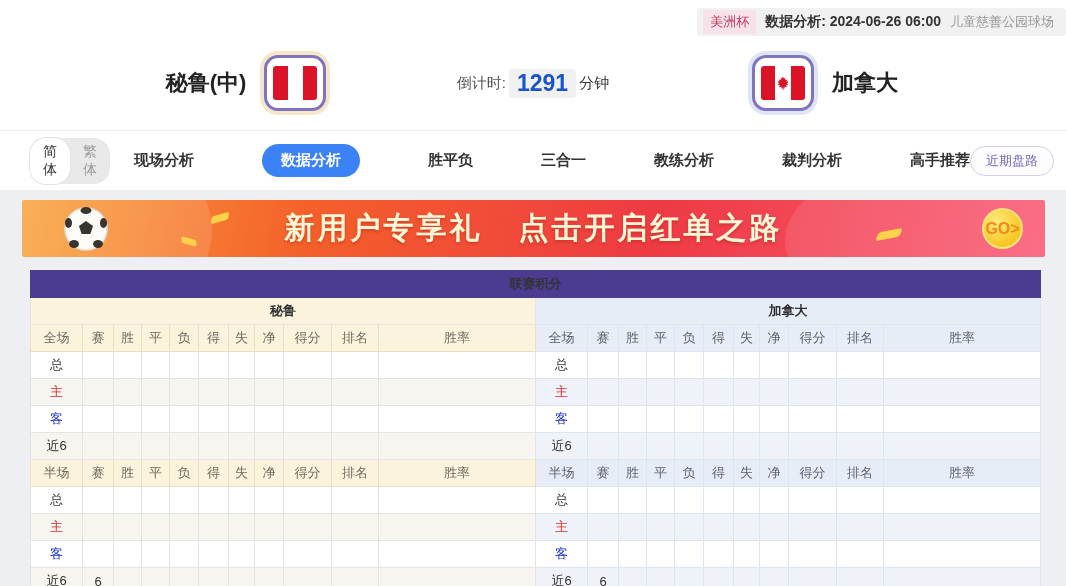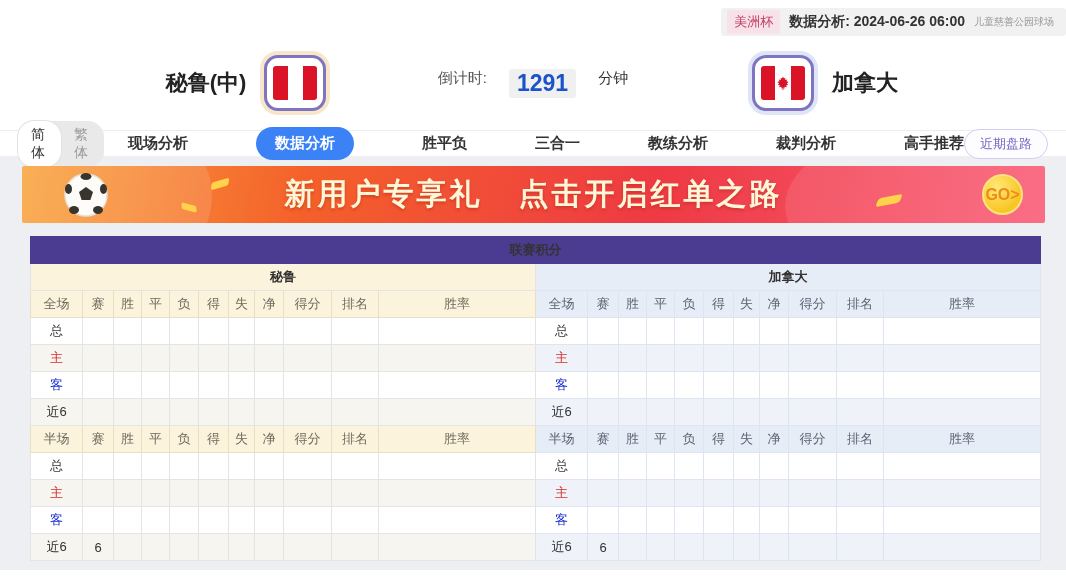--- a/index.html
+++ b/index.html
@@ -5,46 +5,46 @@
   * { margin:0; padding:0; box-sizing:border-box; }
   html,body { width:1066px; height:586px; overflow:hidden; background:#fff;
     font-family:"Liberation Sans","DejaVu Sans",sans-serif; }
 
   
   .topbar { padding-top:8px; height:36px; display:flex; justify-content:flex-end; }
   .topbar-pill { display:inline-flex; align-items:center; gap:9px; background:#f1f1f1;
     padding:3px 12px 3px 6px; border-radius:3px; }
   .league-tag { background:#f7e2ea; color:#c23a60; font-size:13px; padding:3px 7px; }
   .kickoff { font-size:14px; font-weight:bold; color:#333; }
-  .venue { font-size:10px; color:#999; }
+  .venue { font-size:13px; color:#999; }
 
   
   .match { height:94px; display:grid; grid-template-columns:440px 186px 440px; align-items:center; }
   .team { display:flex; align-items:center; gap:18px; justify-content:center; }
   .team.home { padding-left:52px; }
   .team.away { padding-right:42px; }
   .team-name { font-size:22px; font-weight:bold; color:#222; }
   .flagbox { width:62px; height:56px; border:3px solid #7f74c0; border-radius:14px;
     background:#fff; display:flex; align-items:center; justify-content:center; }
   .flagbox.home-ring { box-shadow:0 0 0 4px #f7e6ca; }
   .flagbox.away-ring { box-shadow:0 0 0 4px #dfe5f6; }
   .flag { width:44px; height:34px; border-radius:3px; position:relative; overflow:hidden; background:#fff; }
   .flag .bar-l,.flag .bar-r { position:absolute; top:0; bottom:0; width:31%; background:#da1327; }
   .flag .bar-l { left:0; } .flag .bar-r { right:0; }
   .flag.peru .bar-l,.flag.peru .bar-r { width:33%; }
   .flag .leaf { position:absolute; left:50%; top:50%; transform:translate(-50%,-50%); }
-  .countdown { display:flex; gap:22px; justify-content:center; white-space:nowrap; }
+  .countdown { display:flex; align-items:center; gap:3px; justify-content:center; white-space:nowrap; }
   .cd-label { font-size:15px; color:#555; }
   .cd-value { font-size:23px; font-weight:bold; color:#1b53c9; background:#f0f0f0;
     padding:1px 8px; border-radius:3px; }
   .cd-unit { font-size:15px; color:#333; }
 
   
-  .nav { height:26px; border-top:1px solid #ececec; display:flex; align-items:center;
-    padding:0 18px;font-family:Liberation Serif, serif; }
+  .nav { height:60px; border-top:1px solid #ececec; display:flex; align-items:center;
+    padding:0 30px;font-family:Liberation Serif, serif; }
   .lang-toggle { display:inline-flex; background:#e9e9e9; border-radius:16px; font-size:14px; }
   .lang-seg { padding:5px 13px; color:#999; cursor:pointer; }
   .lang-seg.active { background:#fff; color:#333; border-radius:16px; box-shadow:0 0 0 1px #e3e3e3; }
   .tabs { flex:1; display:flex; justify-content:center; align-items:center; gap:44px; }
   .tab { font-size:15px; font-weight:bold; color:#333; cursor:pointer; white-space:nowrap;margin-left:24px; }
   .tab.active { background:#3b82f6; color:#fff; padding:7px 19px; border-radius:17px; }
   .recent-btn { font-size:13px; color:#7668c5; border:1px solid #d3cdf0; border-radius:15px;
     padding:5px 15px; background:#fdfdff; cursor:pointer; white-space:nowrap; }
 
   

